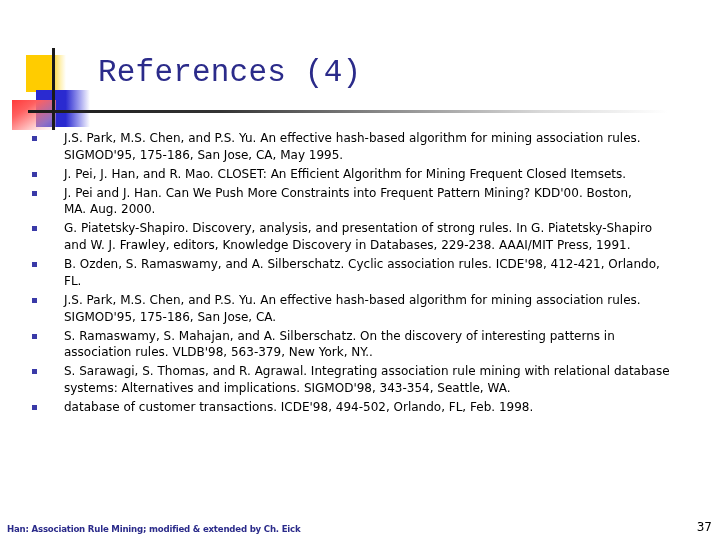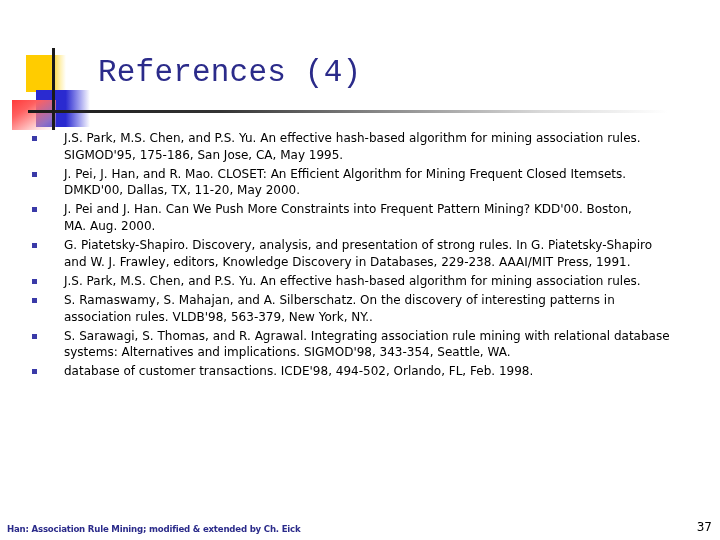--- a/index.html
+++ b/index.html
@@ -70,35 +70,40 @@
 
 <ul class="refs">
   <li class="ref">
     <span class="bullet"></span>
     <div>J.S. Park, M.S. Chen, and P.S. Yu. An effective hash-based algorithm for mining association rules.</div>
     <div>SIGMOD'95, 175-186, San Jose, CA, May 1995.</div>
   </li>
   <li class="ref">
     <span class="bullet"></span>
     <div>J. Pei, J. Han, and R. Mao.  CLOSET: An Efficient Algorithm for Mining Frequent Closed Itemsets.</div>
-    <div>DMKD'00, Dallas, TX, 11-20, May 2000.</div>
   </li>
   <li class="ref">
     <span class="bullet"></span>
     <div>J. Pei and J. Han.  Can We Push More Constraints into Frequent Pattern Mining? KDD'00.  Boston,</div>
     <div>MA.  Aug. 2000.</div>
   </li>
   <li class="ref">
     <span class="bullet"></span>
     <div>G. Piatetsky-Shapiro. Discovery, analysis, and presentation of strong rules. In G. Piatetsky-Shapiro</div>
     <div>and W. J. Frawley, editors, Knowledge Discovery in Databases, 229-238. AAAI/MIT Press, 1991.</div>
   </li>
   <li class="ref">
     <span class="bullet"></span>
+    <div>B. Ozden, S. Ramaswamy, and A. Silberschatz. Cyclic association rules. ICDE'98, 412-421, Orlando,</div>
+    <div>FL.</div>
+  </li>
+  <li class="ref">
+    <span class="bullet"></span>
     <div>J.S. Park, M.S. Chen, and P.S. Yu. An effective hash-based algorithm for mining association rules.</div>
+    <div>SIGMOD'95, 175-186, San Jose, CA.</div>
   </li>
   <li class="ref">
     <span class="bullet"></span>
     <div>S. Ramaswamy, S. Mahajan, and A. Silberschatz. On the discovery of interesting patterns in</div>
     <div>association rules. VLDB'98, 563-379, New York, NY..</div>
   </li>
   <li class="ref">
     <span class="bullet"></span>
     <div>S. Sarawagi, S. Thomas, and R. Agrawal. Integrating association rule mining with relational database</div>
     <div>systems: Alternatives and implications.  SIGMOD'98, 343-354, Seattle, WA.</div>

